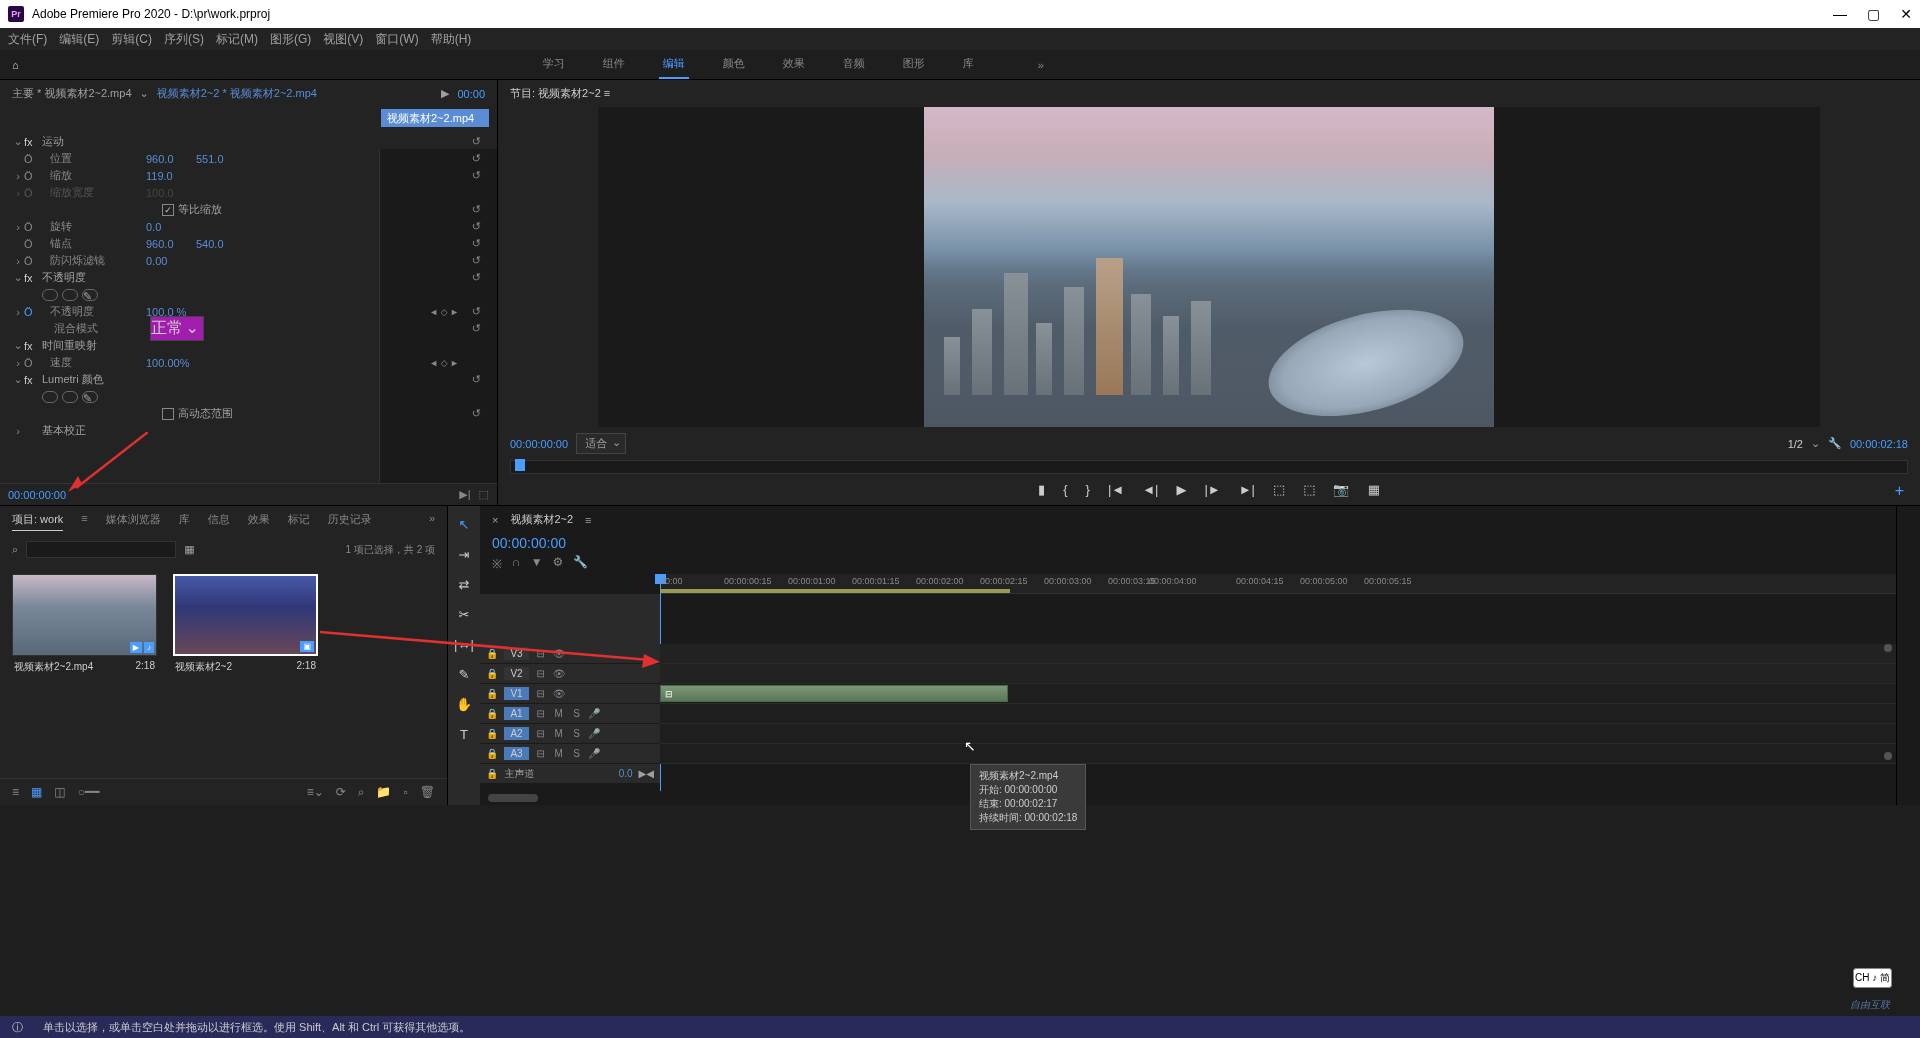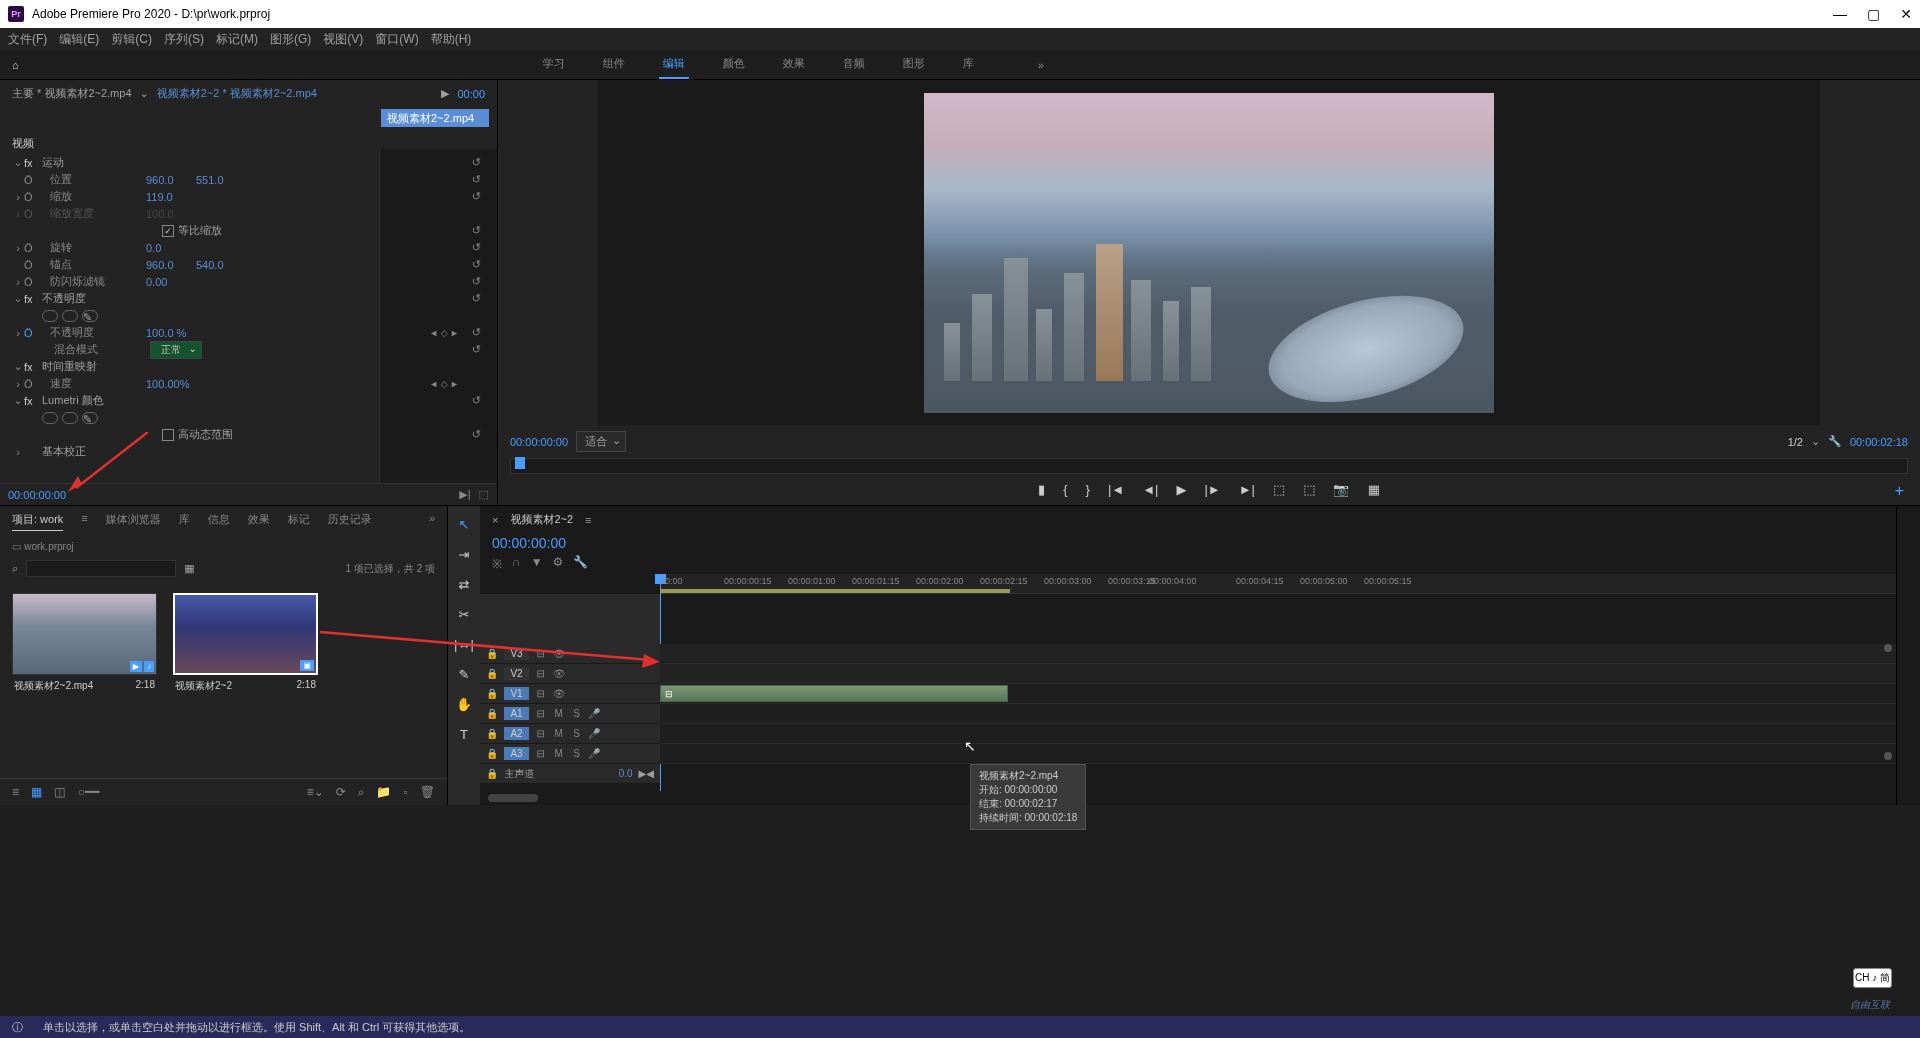--- a/index.html
+++ b/index.html
@@ -36,21 +36,21 @@
 .prop-row .label { flex: 0 0 120px; color: #a0a0a0; }
 .prop-row .label-sub { flex: 0 0 108px; padding-left: 12px; color: #888; }
 .prop-row .val { color: #5a8dd6; min-width: 50px; }
 .prop-row .val-dim { color: #666; }
 .prop-row .reset { position: absolute; right: 8px; color: #888; }
 .prop-row .toggles { display: flex; gap: 4px; }
 .prop-row .toggles span { width: 16px; height: 12px; border: 1px solid #666; border-radius: 6px; }
 .prop-row .kf-nav { position: absolute; right: 30px; display: flex; gap: 2px; color: #888; font-size: 9px; }
 .checkbox { width: 12px; height: 12px; border: 1px solid #888; display: inline-flex; align-items: center; justify-content: center; font-size: 9px; margin-right: 4px; }
 .checkbox.checked::after { content: "✓"; color: #ccc; }
-.dropdown-small { background: #14532d; border: 1px solid #444; padding: 1px 20px 1px 10px; color: #ccc; position: relative; font-size: 10px; }
+.dropdown-small { background: #a21caf; border: 1px solid #444; padding: 1px 20px 1px 0; color: #ccc; position: relative; font-size: 16px; }
 .dropdown-small::after { content: "⌄"; position: absolute; right: 4px; }
 
 .props-right-strip { position: absolute; right: 0; top: 20px; bottom: 0; width: 118px; background: #1a1a1a; border-left: 1px solid #333; }
 
 .timecode-bottom { padding: 4px 8px; color: #4a9eff; font-size: 11px; border-top: 1px solid #333; display: flex; align-items: center; }
 .timecode-bottom .ctrls { margin-left: auto; display: flex; gap: 8px; color: #888; }
 
 .right-panel { flex: 1; background: #232323; display: flex; flex-direction: column; }
 .program-header { padding: 6px 12px; font-size: 11px; color: #ccc; }
 .video-preview { flex: 1; display: flex; align-items: center; justify-content: center; background: #1a1a1a; margin: 0 100px; }
@@ -205,21 +205,20 @@
       <span style="margin-left:auto">▶</span>
       <span class="timecode-mini">00:00</span>
     </div>
     <div style="display:flex">
       <div style="flex:1"></div>
       <div class="clip-bar" style="width:108px">视频素材2~2.mp4</div>
     </div>
 
     <div class="props-area">
       <div class="props-right-strip"></div>
-      <div class="prop-header">视频</div>
 
       <div class="prop-row">
         <span class="arrow">⌄</span>
         <span class="fx">fx</span>
         <span class="label">运动</span>
         <span class="reset">↺</span>
       </div>
       <div class="prop-row">
         <span class="arrow"></span>
           <span class="stopwatch">Ö</span>
@@ -343,20 +342,23 @@
     <div class="timecode-bottom">
       <span>00:00:00:00</span>
       <div class="ctrls">
         <span>▶|</span>
         <span>⬚</span>
       </div>
     </div>
   </div>
 
   <div class="right-panel">
+    <div class="program-header">
+      <span>节目: 视频素材2~2</span> <span>≡</span>
+    </div>
     <div class="video-preview">
       <div class="video-img">
         <div class="river"></div>
         <div class="city-buildings">
           <div class="building b1"></div>
             <div class="building b2"></div>
             <div class="building b3"></div>
           <div class="building b4"></div>
             <div class="building b5"></div>
             <div class="building b6"></div>
@@ -402,23 +404,20 @@
     <div class="project-tabs">
       <span class="active">项目: work</span>
         <span>≡</span>
       <span>媒体浏览器</span>
       <span>库</span>
       <span>信息</span>
       <span>效果</span>
       <span>标记</span>
       <span>历史记录</span>
       <span class="dd-arrow">»</span>
-    </div>
-    <div class="proj-header">
-      <span>▭</span> <span>work.prproj</span>
     </div>
     <div class="proj-search">
       <span>⌕</span>
       <input placeholder="" style="">
       <span>▦</span>
       <span class="info">1 项已选择，共 2 项</span>
     </div>
     <div class="proj-bins">
       <div class="bin-item">
         <div class="bin-thumb">

